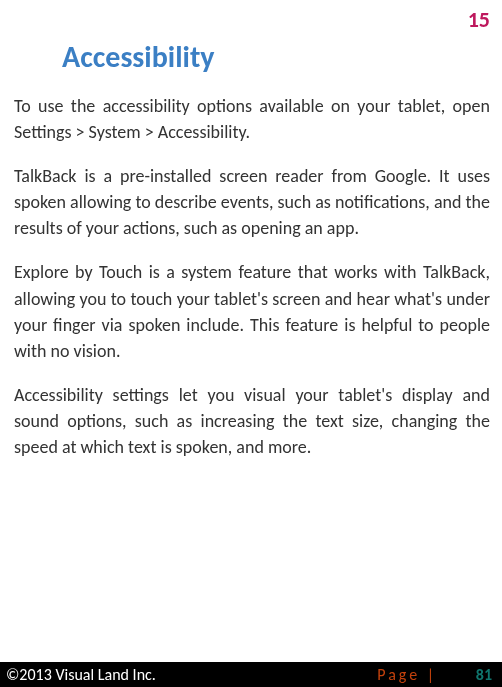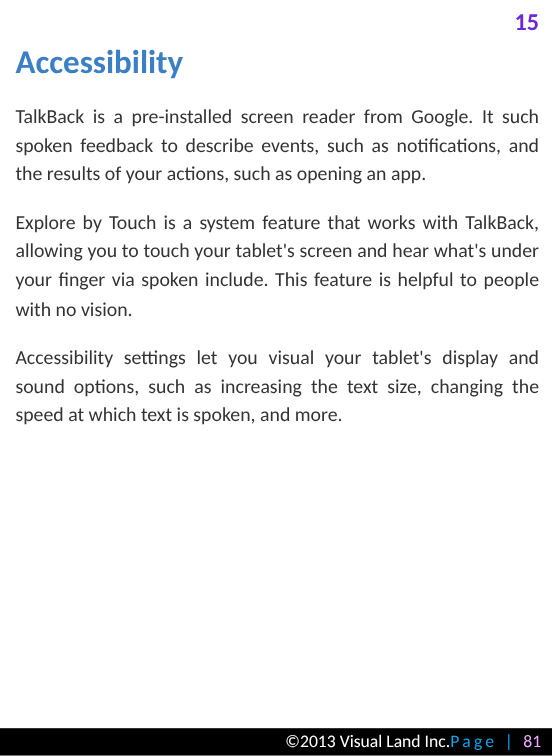--- a/index.html
+++ b/index.html
@@ -12,70 +12,73 @@
       height: 687px;
       font-family: Calibri, Arial, sans-serif;
       background: #ffffff;
       position: relative;
       overflow: hidden;
     }
     .page-number-top {
       position: absolute;
       top: 6px;
       right: 12px;
-      color: #6d28d9;
+      color: #be185d;
       font-weight: bold;
       font-size: 22px;
     }
     .content {
       padding: 38px 12px 0 14px;
     }
     .heading {
       color: #3b7fc4;
       font-size: 30px;
       font-weight: bold;
       margin-bottom: 18px;
+      margin-left: 48px;
     }
     .para {
       color: #333333;
       font-size: 18px;
       line-height: 1.45;
       text-align: justify;
       margin-bottom: 18px;
     }
     .footer {
       position: absolute;
       bottom: 0;
       left: 0;
       right: 0;
       background: #000000;
       color: #ffffff;
       display: flex;
-      justify-content: flex-end;
+      justify-content: space-between;
       align-items: center;
       padding: 3px 10px 3px 6px;
       font-size: 16px;
     }
     .footer-page-label {
-      color: #0ea5e9;
+      color: #c2410c;
       letter-spacing: 3px;
     }
     .footer-page-num {
-      color: #f0abfc;
-      font-weight: normal;
+      color: #0f766e;
+      font-weight: bold;
+      margin-left: 32px;
     }
   </style>
 </head>
 <body>
 
 <div class="page-number-top">15</div>
 
 <div class="content">
   <h1 class="heading">Accessibility</h1>
-  <p class="para">TalkBack is a pre-installed screen reader from Google. It such spoken feedback to describe events, such as notifications, and the results of your actions, such as opening an app.</p>
+  <p class="para">To use the accessibility options available on your tablet, open   Settings &gt; System &gt; Accessibility.</p>
+  <p class="para">TalkBack is a pre-installed screen reader from Google. It uses spoken allowing to describe events, such as notifications, and the results of your actions, such as opening an app.</p>
   <p class="para">Explore by Touch is a system feature that works with TalkBack, allowing you to touch your tablet's screen and hear what's under your finger via spoken include. This feature is helpful to people with no vision.</p>
   <p class="para">Accessibility settings let you visual your tablet's display and sound options, such as increasing the text size, changing the speed at which text is spoken, and more.</p>
 </div>
 
 <div class="footer">
   <span>©2013 Visual Land Inc.</span>
   <span>
     <span class="footer-page-label">Page</span><span class="footer-page-label"> | </span><span class="footer-page-num">81</span>
   </span>
 </div>

